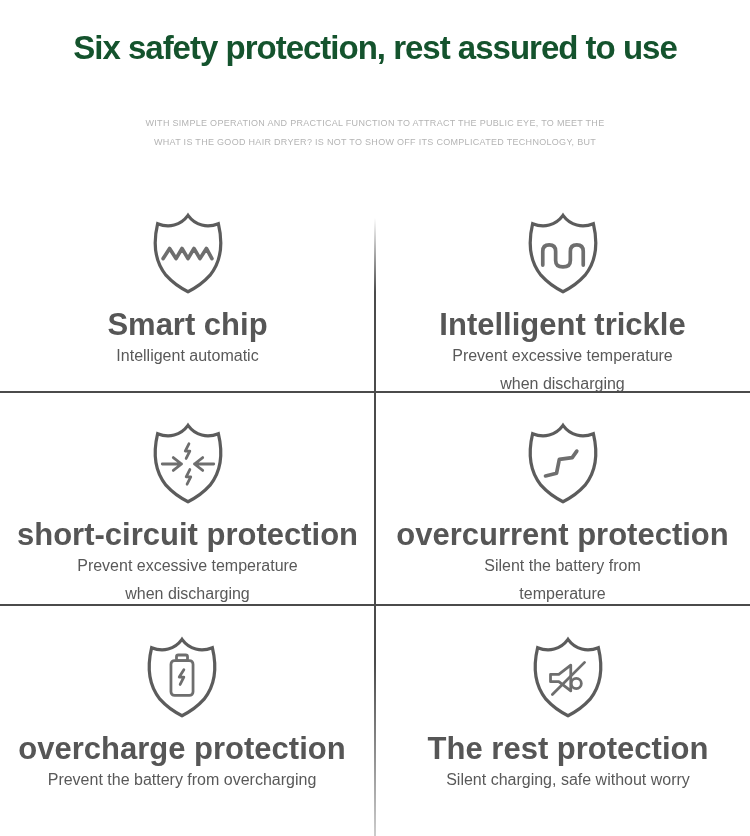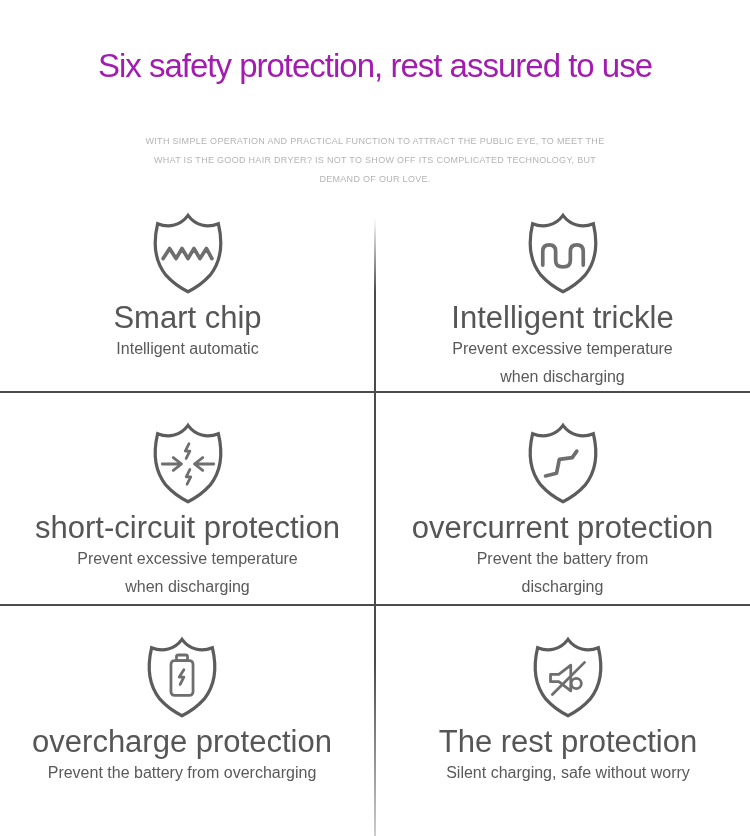--- a/index.html
+++ b/index.html
@@ -8,26 +8,26 @@
     position: relative;
     width: 750px;
     height: 836px;
     background: #ffffff;
     overflow: hidden;
     margin: 0 auto;
   }
   
   .header { text-align: center; height: 200px; }
   .main-title {
-    padding-top: 44px;
+    padding-top: 26px;
     font-size: 33px;
     line-height: 44px;
-    font-weight: 400;
+    font-weight: 700;
     letter-spacing: -1px;
-    color: #a21caf;
+    color: #14532d;
     white-space: nowrap;
   }
   .intro {
     margin-top: 44px;
     font-size: 9px;
     line-height: 19px;
     letter-spacing: 0.3px;
     color: #b4b4b4;
     text-align: center;
   }
@@ -42,24 +42,24 @@
     display: flex;
     flex-direction: column;
     align-items: center;
     overflow: hidden;
   }
   .row-1 .cell { padding-top: 8px; }
   .row-2 .cell { padding-top: 27px; }
   .row-3 .cell { padding-top: 28px; }
   .icon-wrap { width: 92px; height: 92px; display: block; }
   .feature-title {
-    margin-top: 2px;
+    margin-top: 9px;
     font-size: 31px;
     line-height: 32px;
-    font-weight: 400;
+    font-weight: 700;
     color: #565656;
     white-space: nowrap;
   }
   .feature-desc {
     margin-top: 1px;
     font-size: 16px;
     line-height: 28px;
     color: #595959;
     text-align: center;
     white-space: nowrap;
@@ -93,21 +93,20 @@
 </head>
 <body>
 
 <div class="page">
 
   <div class="header">
     <div class="main-title">Six safety protection, rest assured to use</div>
     <div class="intro">
       <div>WITH SIMPLE OPERATION AND PRACTICAL FUNCTION TO ATTRACT THE PUBLIC EYE, TO MEET THE</div>
       <div>WHAT IS THE GOOD HAIR DRYER? IS NOT TO SHOW OFF ITS COMPLICATED TECHNOLOGY, BUT</div>
-      <div>DEMAND OF OUR LOVE.</div>
     </div>
   </div>
 
   <div class="grid">
 
     <div class="row row-1">
       <div class="cell">
         <span class="icon-wrap">
           <svg width="92" height="92" viewBox="-50 -50 100 100">
             <path class="shield" d="M 0 -42 C -8 -31 -21 -28 -33 -33 C -38 -12 -36 8 -24 23 C -16 32 -8 37 0 41 C 8 37 16 32 24 23 C 36 8 38 -12 33 -33 C 21 -28 8 -31 0 -42 Z"></path>
@@ -153,22 +152,22 @@
       </div>
       <div class="cell">
         <span class="icon-wrap">
           <svg width="92" height="92" viewBox="-50 -50 100 100">
             <path class="shield" d="M 0 -42 C -8 -31 -21 -28 -33 -33 C -38 -12 -36 8 -24 23 C -16 32 -8 37 0 41 C 8 37 16 32 24 23 C 36 8 38 -12 33 -33 C 21 -28 8 -31 0 -42 Z"></path>
             <path class="glyph" d="M -19 13 L -7 10 L -4 -5 L 10 -7 L 15 -14"></path>
           </svg>
         </span>
         <div class="feature-title">overcurrent protection</div>
         <div class="feature-desc">
-          <div>Prevent the battery from</div>
-          <div>discharging</div>
+          <div>Silent the battery from</div>
+          <div>temperature</div>
         </div>
       </div>
     </div>
 
     <div class="row row-3">
       <div class="cell">
         <span class="icon-wrap">
           <svg width="92" height="92" viewBox="-50 -50 100 100">
             <path class="shield" d="M 0 -42 C -8 -31 -21 -28 -33 -33 C -38 -12 -36 8 -24 23 C -16 32 -8 37 0 41 C 8 37 16 32 24 23 C 36 8 38 -12 33 -33 C 21 -28 8 -31 0 -42 Z"></path>
             <rect class="glyph-th" x="-12" y="-19" width="24" height="38" rx="4"></rect>

